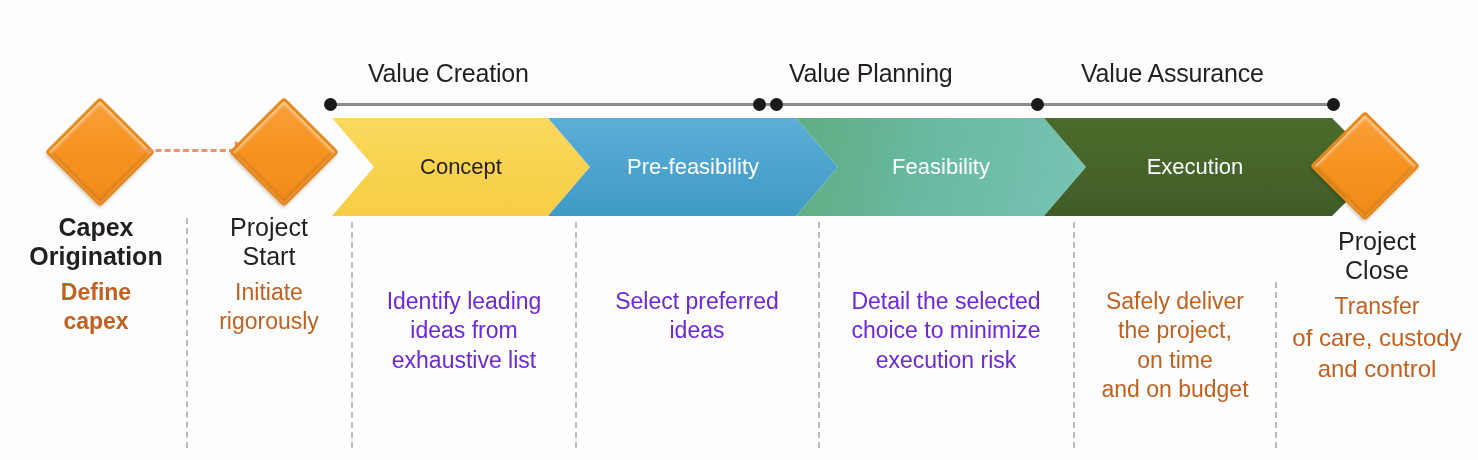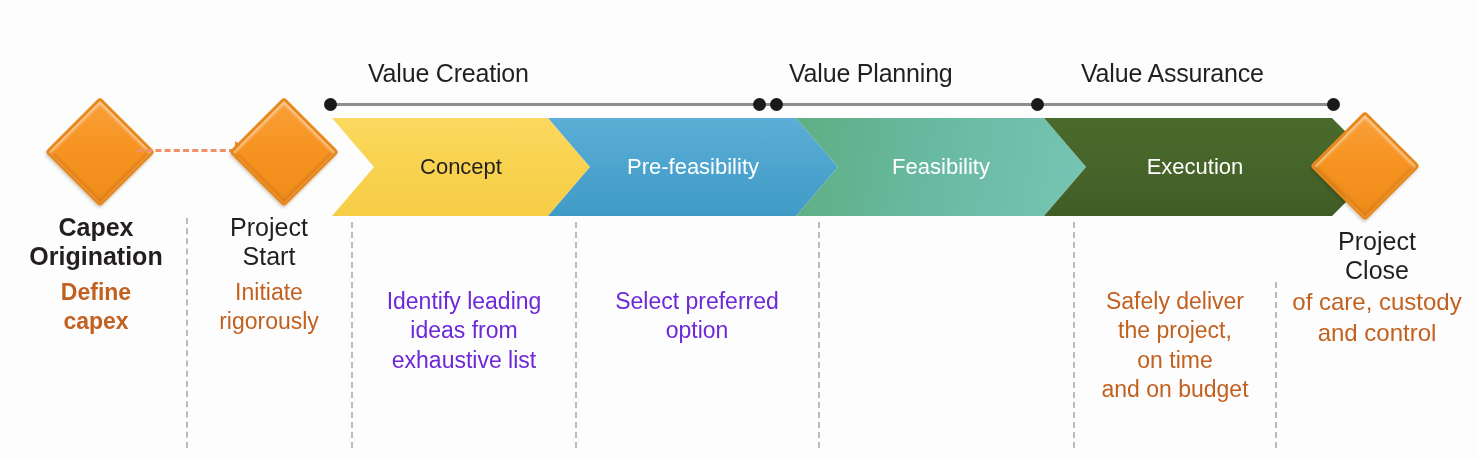--- a/index.html
+++ b/index.html
@@ -188,31 +188,37 @@
   </div>
 
   <div class="col" style="left:356px;top:287px;width:216px;">
     <div class="col-sub sub-teal" style="margin-top:0;">Identify leading
 ideas from
 exhaustive list</div>
   </div>
 
   <div class="col" style="left:580px;top:287px;width:234px;">
     <div class="col-sub sub-teal" style="margin-top:0;">Select preferred
-option</div>
-  </div>
-
+ideas</div>
+  </div>
+
+  <div class="col" style="left:822px;top:287px;width:248px;">
+    <div class="col-sub sub-teal" style="margin-top:0;">Detail the selected
+choice to minimize
+execution risk</div>
+  </div>
 
   <div class="col" style="left:1078px;top:287px;width:194px;">
     <div class="col-sub sub-orange" style="margin-top:0;">Safely deliver
 the project,
 on time
 and on budget</div>
   </div>
 
   <div class="col" style="left:1280px;top:227px;width:194px;">
     <div class="col-head">Project
 Close</div>
+    <div class="col-sub sub-orange">Transfer</div>
     <div class="col-sub small sub-orange" style="margin-top:2px;">of care, custody
 and control</div>
   </div>
 
 </div>
 
 </body></html>

